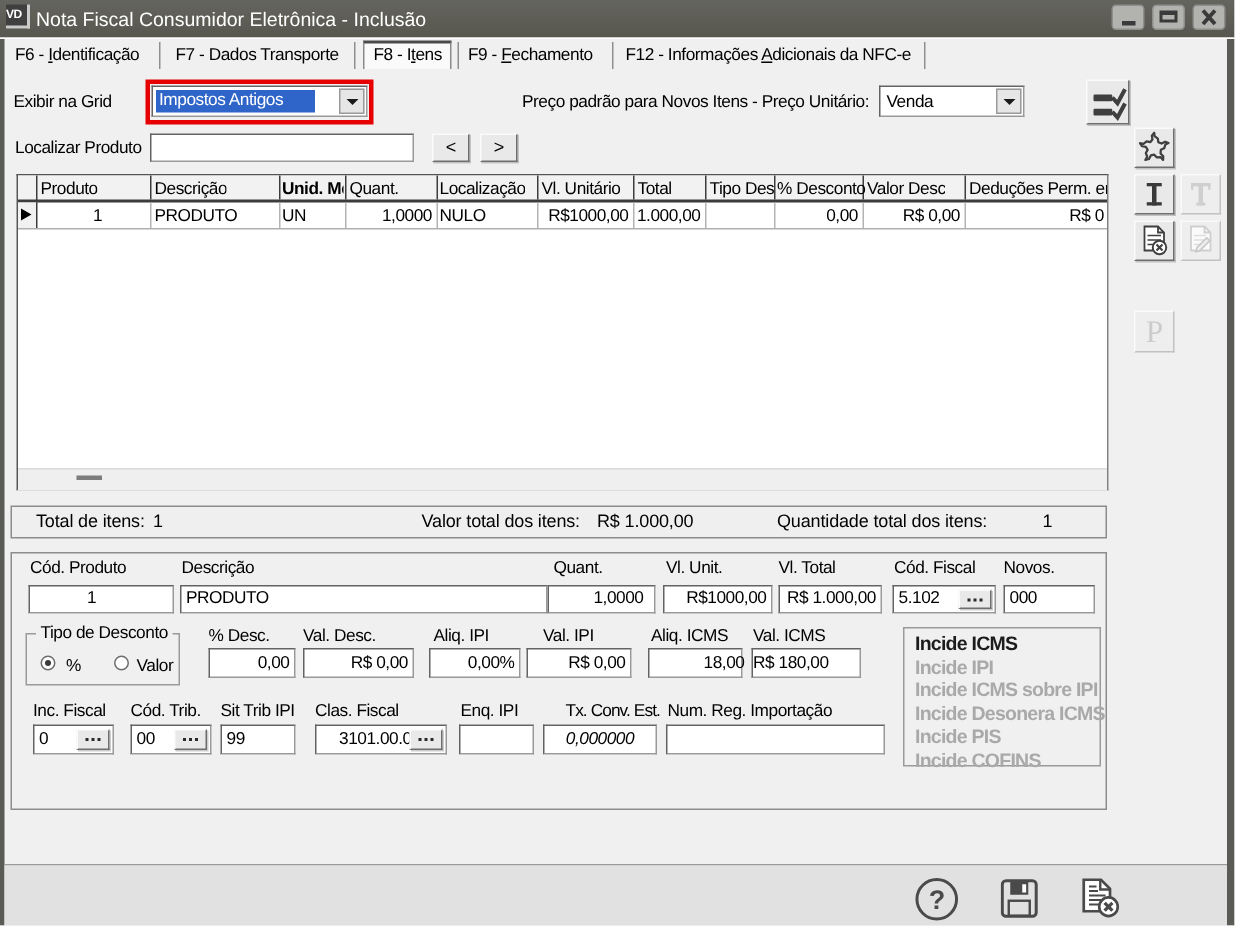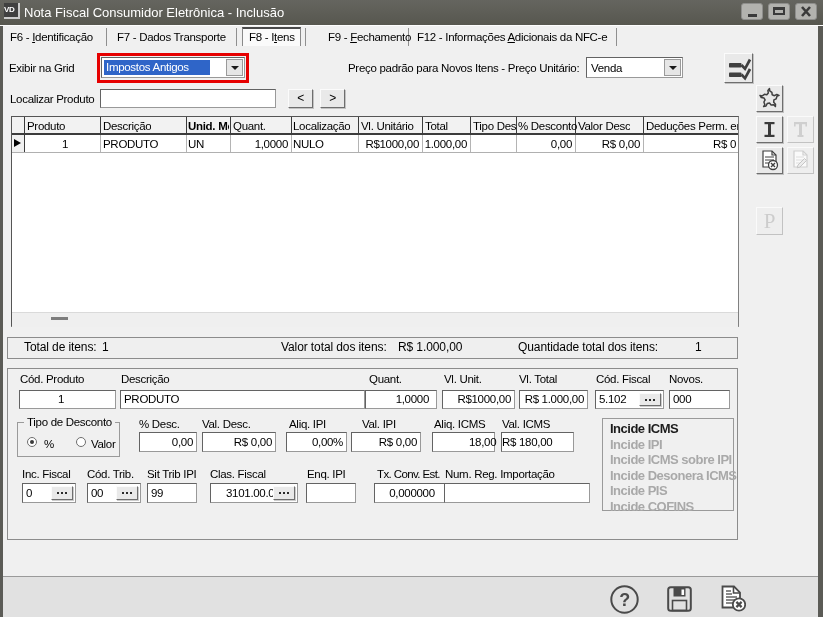--- a/index.html
+++ b/index.html
@@ -61,21 +61,21 @@
 <div class="vsep" style="left:236px;top:28px;height:18px;"></div>
 <div class="vsep" style="left:305px;top:28px;height:18px;"></div>
 <div class="vsep" style="left:408px;top:28px;height:18px;"></div>
 <div class="vsep" style="left:616px;top:28px;height:18px;"></div>
 <div class="lbl" style="left:10px;top:31px;">F6 - <u>I</u>dentificação</div>
 <div class="lbl" style="left:117px;top:31px;text-align:center;">F7 - Dados Transporte</div>
 <div class="a" style="left:242px;top:27px;width:59px;height:19px;background:#fafafa;
   border-top:2px solid #4a4a4a;border-left:1px solid #8a8a8a;border-right:1px solid #8a8a8a;
   box-sizing:border-box;"></div>
 <div class="lbl" style="left:249px;top:31px;">F8 - I<u>t</u>ens</div>
-<div class="lbl" style="left:312px;top:31px;margin-left:16px;">F9 - <u>F</u>echamento</div>
+<div class="lbl" style="left:312px;top:31px;">F9 - <u>F</u>echamento</div>
 <div class="lbl" style="left:417px;top:31px;">F12 - Informações <u>A</u>dicionais da NFC-e</div>
 
 <div class="lbl" style="left:9px;top:62px;">Exibir na Grid</div>
 <div class="inp" style="left:101px;top:57px;width:144px;height:21px;">
   <div class="a" style="left:2px;top:2px;width:106px;height:15px;background:#2f65c8;
     color:#fff;line-height:15px;padding-left:2px;box-sizing:border-box;">Impostos Antigos</div>
   <div class="a" style="right:1px;top:1px;width:17px;height:17px;background:#e6e6e6;
     border:1px solid #9a9a9a;box-sizing:border-box;">
     <div class="a" style="left:4px;top:6px;width:0;height:0;border-left:4px solid transparent;
       border-right:4px solid transparent;border-top:4px solid #1a1a1a;"></div>
@@ -251,21 +251,21 @@
       <i class="dot"></i>
     </div></div>
 <div class="inp" style="left:147px;top:483px;width:50px;height:20px;padding-left:3px;line-height:18px;">99</div>
 <div class="inp" style="left:210px;top:483px;width:88px;height:20px;padding-left:15px;line-height:18px;">3101.00.00
   <div class="btn dots" style="top:2px;width:22px;height:14px;">
       <i class="dot"></i>
       <i class="dot"></i>
       <i class="dot"></i>
     </div></div>
 <div class="inp" style="left:306px;top:483px;width:50px;height:20px;"></div>
-<div class="inp" style="left:374px;top:483px;width:76px;height:20px;text-align:center;line-height:18px;">0,000000</div>
+<div class="inp" style="left:362px;top:483px;width:76px;height:20px;text-align:center;line-height:18px;font-style:italic;">0,000000</div>
 <div class="inp" style="left:444px;top:483px;width:146px;height:20px;"></div>
 
 <div class="btn" style="left:724px;top:53px;width:29px;height:30px;">
 <svg width="27" height="28" viewBox="0 0 27 28">
   <rect x="4" y="9" width="12.5" height="4.5" rx="0.8" fill="#3f3f3f"></rect>
   <rect x="4" y="18.5" width="12.5" height="4.5" rx="0.8" fill="#3f3f3f"></rect>
   <path d="M16.5 11 L20 14.8 L25 5.5" stroke="#3f3f3f" stroke-width="2.7" fill="none"></path>
   <path d="M16.5 20.5 L20 24.3 L25 15" stroke="#3f3f3f" stroke-width="2.7" fill="none"></path>
 </svg></div>
 <div class="btn" style="left:756px;top:85px;width:27px;height:27px;">

